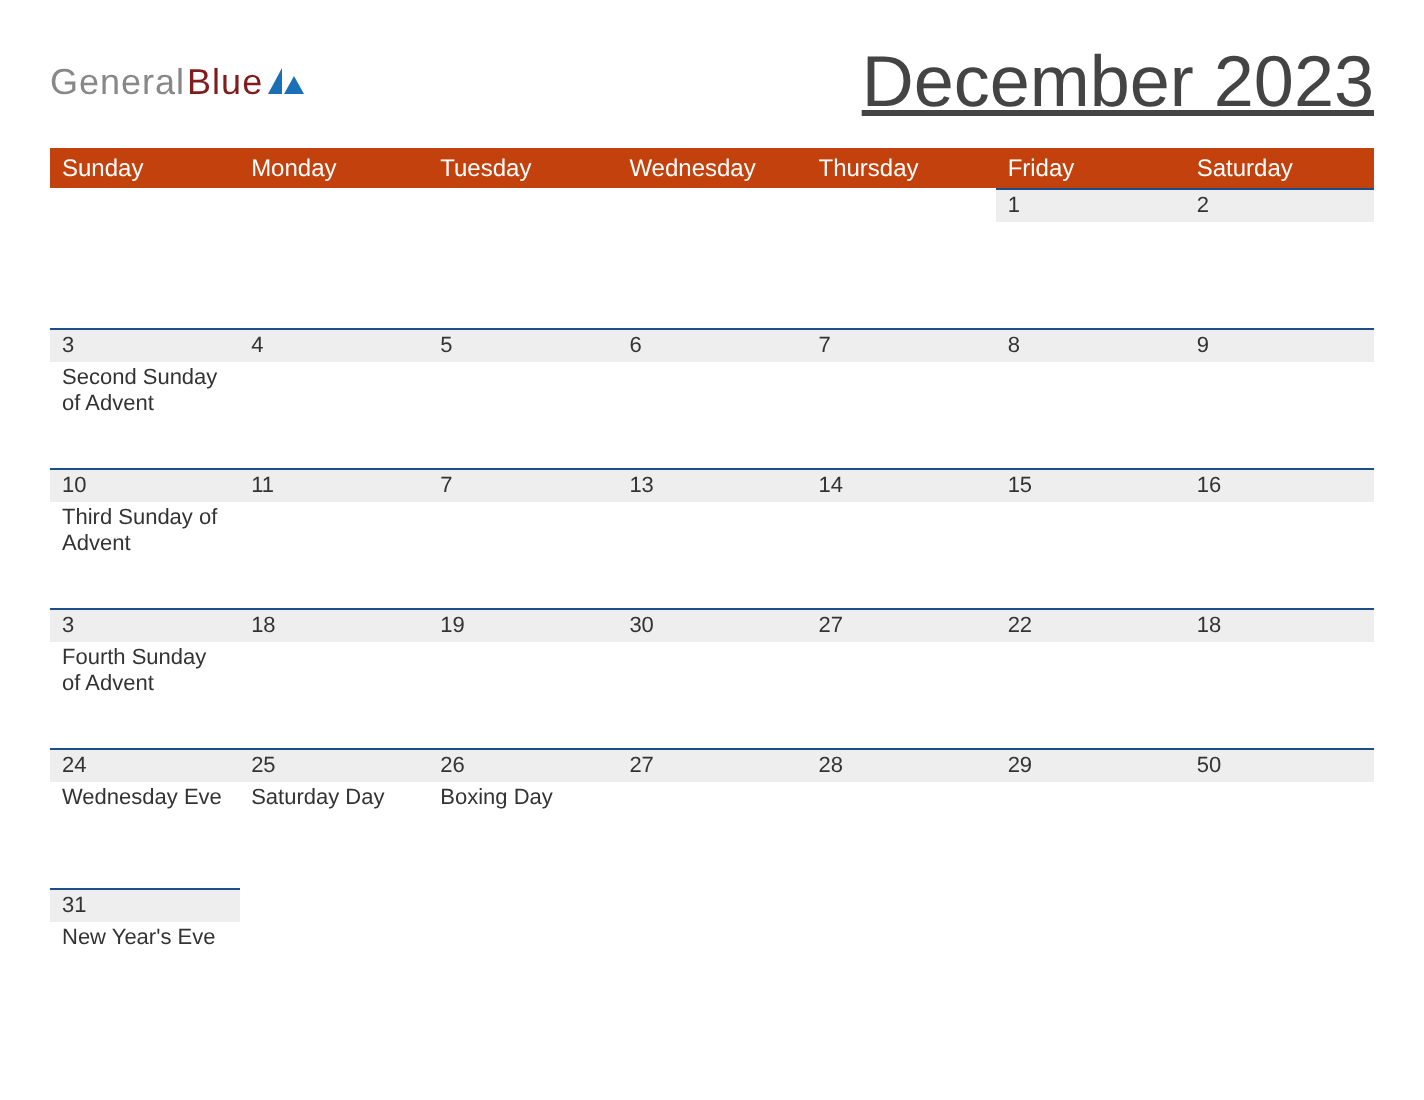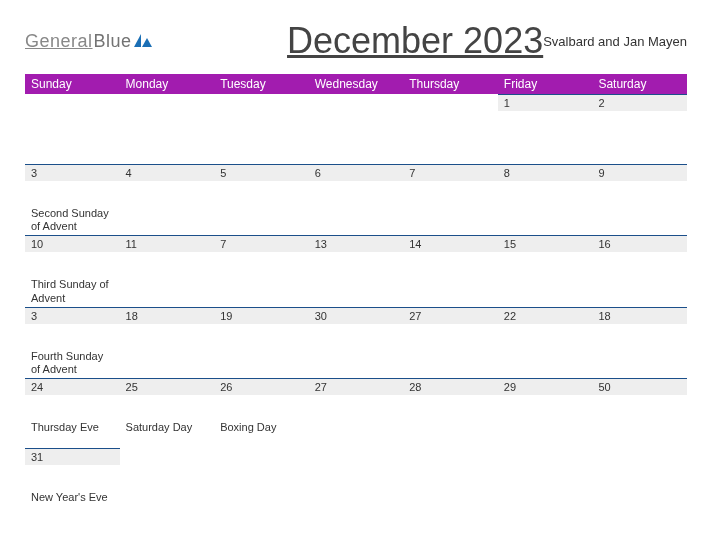--- a/index.html
+++ b/index.html
@@ -16,22 +16,22 @@
     align-items: center;
     justify-content: space-between;
     margin-bottom: 12px;
   }
   .logo {
     display: flex;
     align-items: baseline;
     font-size: 18px;
     letter-spacing: 0.5px;
   }
-  .logo .general { color: #888; font-weight: 400; text-decoration: underline; }
-  .logo .blue { color: #737373; font-weight: 400; margin-left: 1px; }
+  .logo .general { color: #888; font-weight: 400; }
+  .logo .blue { color: #7f1d1d; font-weight: 400; margin-left: 1px; }
   .logo-icon { display:inline-block; margin-left:2px; transform: translateY(1px); }
   .title {
     font-size: 36px;
     color: #444;
     font-weight: 400;
     text-align: right;
     flex: 1;
     text-decoration: underline;
   }
   .region {
@@ -40,21 +40,21 @@
     text-align: right;
     min-width: 140px;
   }
   .logo-wrap { min-width: 140px; }
   table {
     width: 100%;
     border-collapse: collapse;
     table-layout: fixed;
   }
   th {
-    background: #a21caf;
+    background: #c2410c;
     color: #fff;
     font-weight: 400;
     font-size: 12px;
     text-align: left;
     padding: 3px 6px;
   }
   td {
     vertical-align: top;
     height: 70px;
     padding: 0;
@@ -74,41 +74,39 @@
   }
   .num-row.empty {
     background: #fff;
     border-top: none;
   }
   .event {
     font-size: 11px;
     color: #333;
     padding: 2px 6px;
     line-height: 1.2;
-    margin-top: 24px;
   }
 </style>
 </head>
 <body>
 
 <div class="header">
   <div class="logo-wrap">
     <div class="logo">
       <span class="general">General</span>
       <span class="blue">Blue</span>
       <span class="logo-icon">
         <svg width="18" height="14" viewBox="0 0 18 14">
           <path d="M0 13 L7 0 L7 13 Z" fill="#1b6fb5"></path>
           <path d="M8 13 L13 4 L18 13 Z" fill="#1b6fb5"></path>
         </svg>
       </span>
     </div>
   </div>
   <div class="title">December 2023</div>
-  <div class="region">Svalbard and Jan Mayen</div>
 </div>
 
 <table>
   <thead>
     <tr id="head-row">
         <th>Sunday</th>
         <th>Monday</th>
         <th>Tuesday</th>
         <th>Wednesday</th>
         <th>Thursday</th>
@@ -265,21 +263,21 @@
         <td>
           <div class="cell">
             <div class="num-row">18</div>
           </div>
         </td>
       </tr>
       <tr>
         <td>
           <div class="cell">
             <div class="num-row">24</div>
-            <div class="event">Thursday Eve</div>
+            <div class="event">Wednesday Eve</div>
           </div>
         </td>
         <td>
           <div class="cell">
             <div class="num-row">25</div>
             <div class="event">Saturday Day</div>
           </div>
         </td>
         <td>
           <div class="cell">

